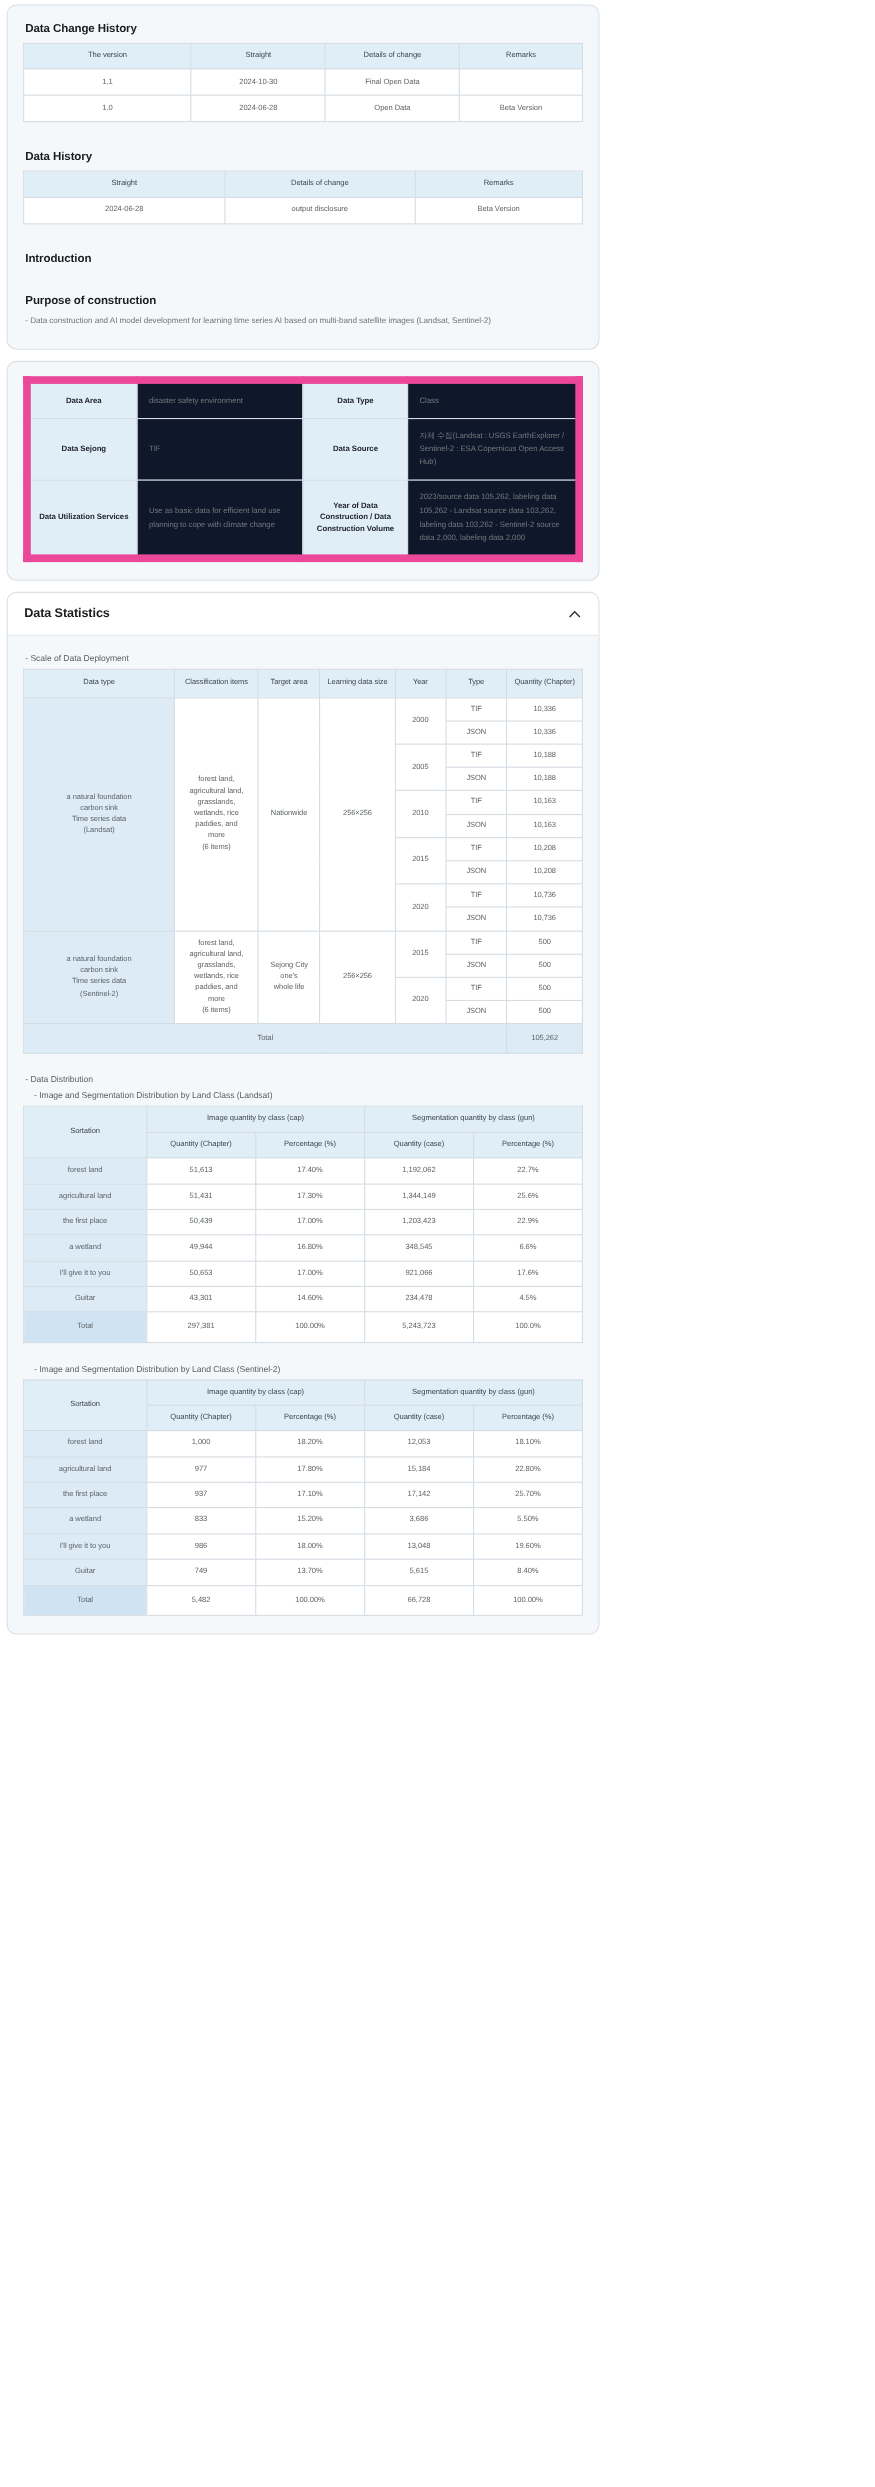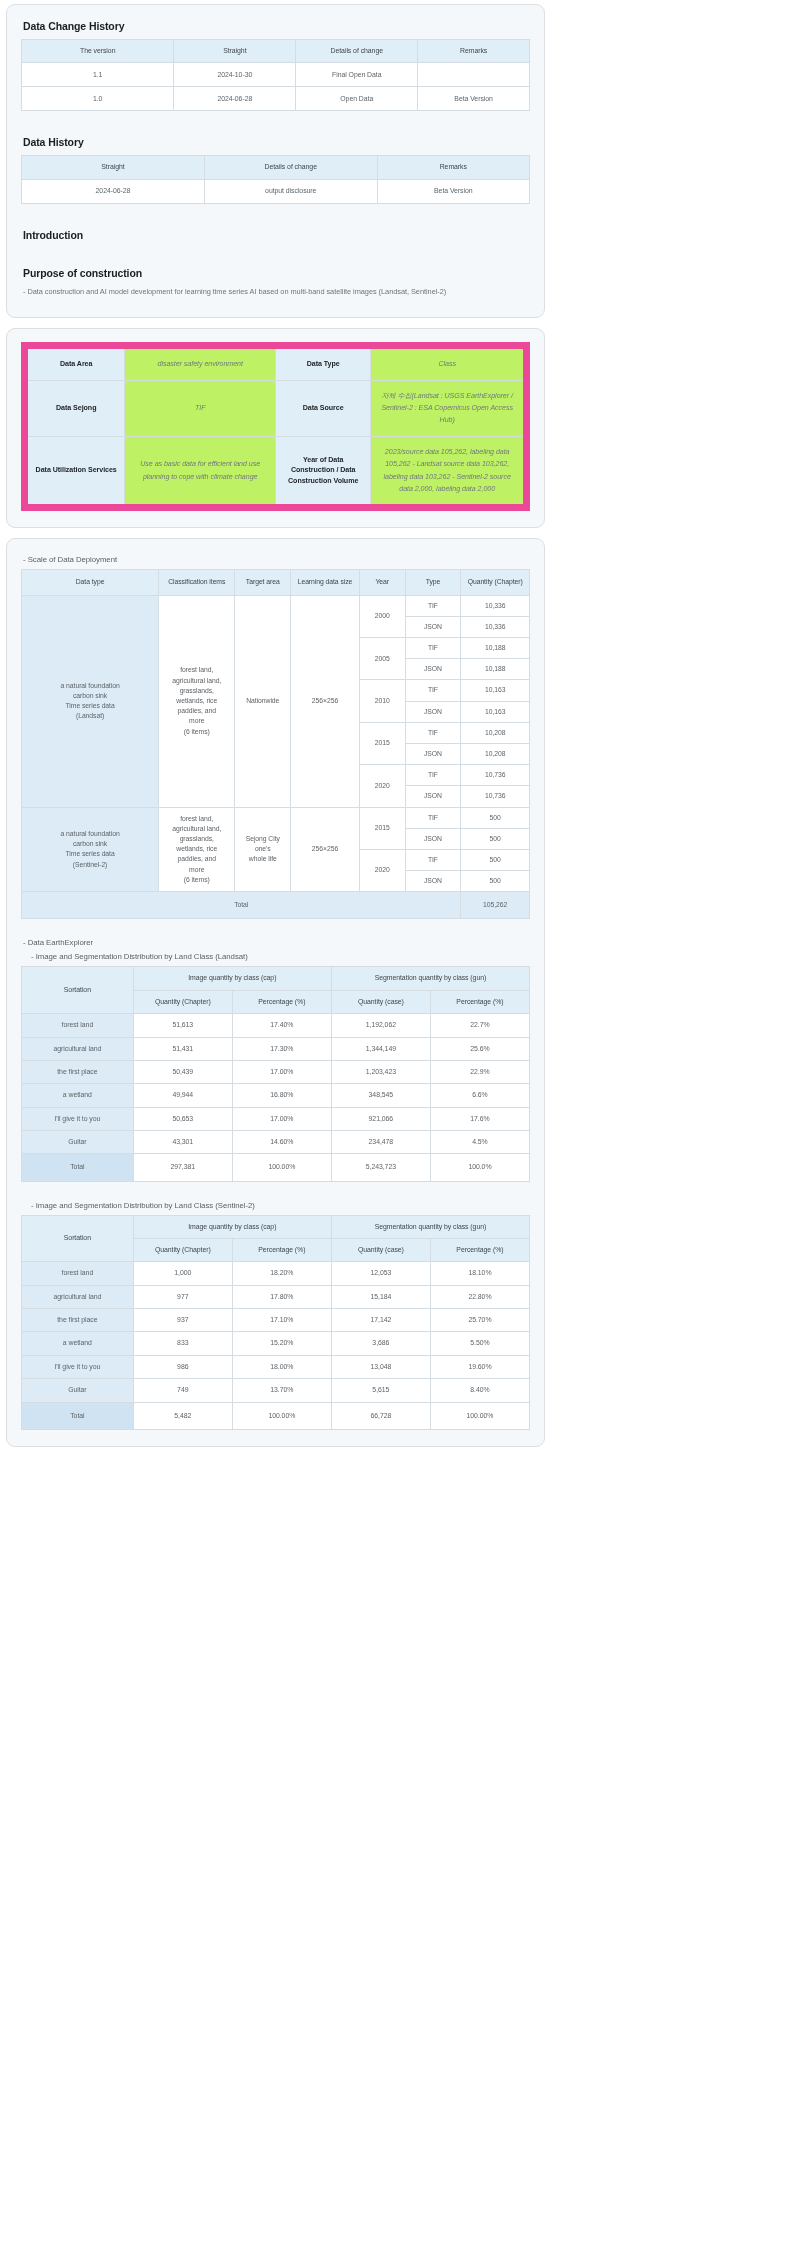--- a/index.html
+++ b/index.html
@@ -103,27 +103,26 @@
   table.meta { border: 7px solid #ec4899; }
   table.meta th {
     background: #e0eef7;
     font-weight: bold;
     color: #21262b;
     font-size: 7.1px;
     text-align: center;
     padding: 9px 5px;
   }
   table.meta td {
-    background: #bef264;
-    text-align: center;
+    background: #0f172a;
+    text-align: left;
     padding: 9px 10px;
     font-size: 7.1px;
     color: #72787d;
     line-height: 1.75;
-    font-style: italic;
   }
 
   
   table.scale th { font-size: 6.8px; padding: 7px 2px; }
   table.scale td { font-size: 6.8px; padding: 5px 2px; }
   td.tall-blue {
     background: #dcebf6;
     color: #5e6468;
     line-height: 1.95;
   }
@@ -245,20 +244,28 @@
             <td>Use as basic data for efficient land use planning to cope with climate change</td>
             <th>Year of Data Construction / Data Construction Volume</th>
             <td>2023/source data 105,262, labeling data 105,262 - Landsat source data 103,262, labeling data 103,262 - Sentinel-2 source data 2,000, labeling data 2,000</td>
           </tr>
         </tbody>
       </table>
     </div>
   </div>
 
   <div class="card">
+    <div class="card-header">
+      <span class="card-title">Data Statistics</span>
+      <span class="chev">
+        <svg viewBox="0 0 16 16" width="15" height="15">
+            <path d="M3 10.5 L8 5.5 L13 10.5" fill="none" stroke="#2b2f33" stroke-width="1.3"></path>
+          </svg>
+      </span>
+    </div>
     <div class="card-body">
 
       <div class="sub-label">- Scale of Data Deployment</div>
 
       <table class="t scale">
         <colgroup>
           <col style="width:27%">
             <col style="width:15%">
             <col style="width:11%">
           <col style="width:13.5%">
@@ -383,21 +390,21 @@
             </tr>
             <tr class="total-row">
               <td colspan="6">Total</td>
               <td>105,262</td>
             </tr>
           </tbody>
       </table>
 
       <div class="spacer-lg"></div>
 
-      <div class="sub-label">- Data EarthExplorer</div>
+      <div class="sub-label">- Data Distribution</div>
       <div class="sub-label indent">- Image and Segmentation Distribution by Land Class (Landsat)</div>
 
       <table class="t dist">
         <colgroup>
             <col style="width:22%">
             <col style="width:19.5%">
             <col style="width:19.5%">
             <col style="width:19.5%">
             <col style="width:19.5%">
           </colgroup>

